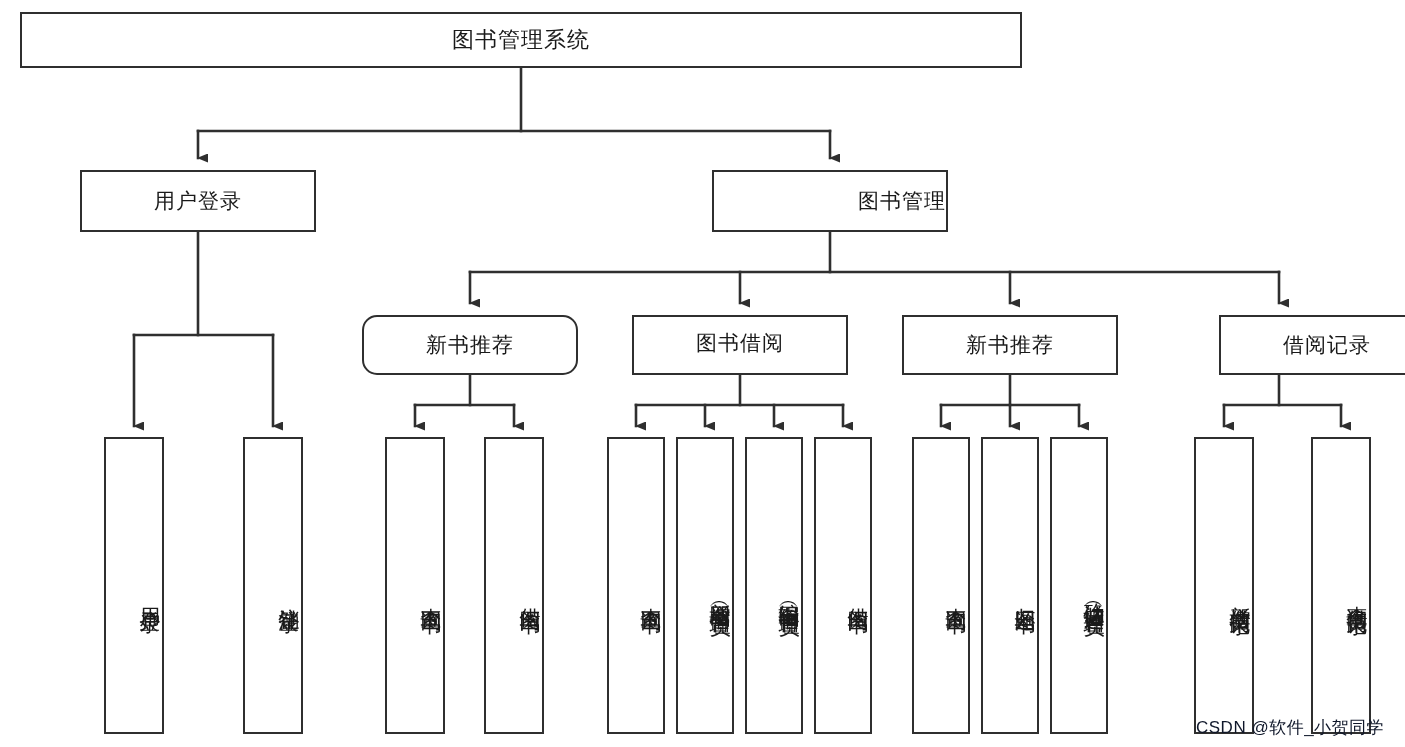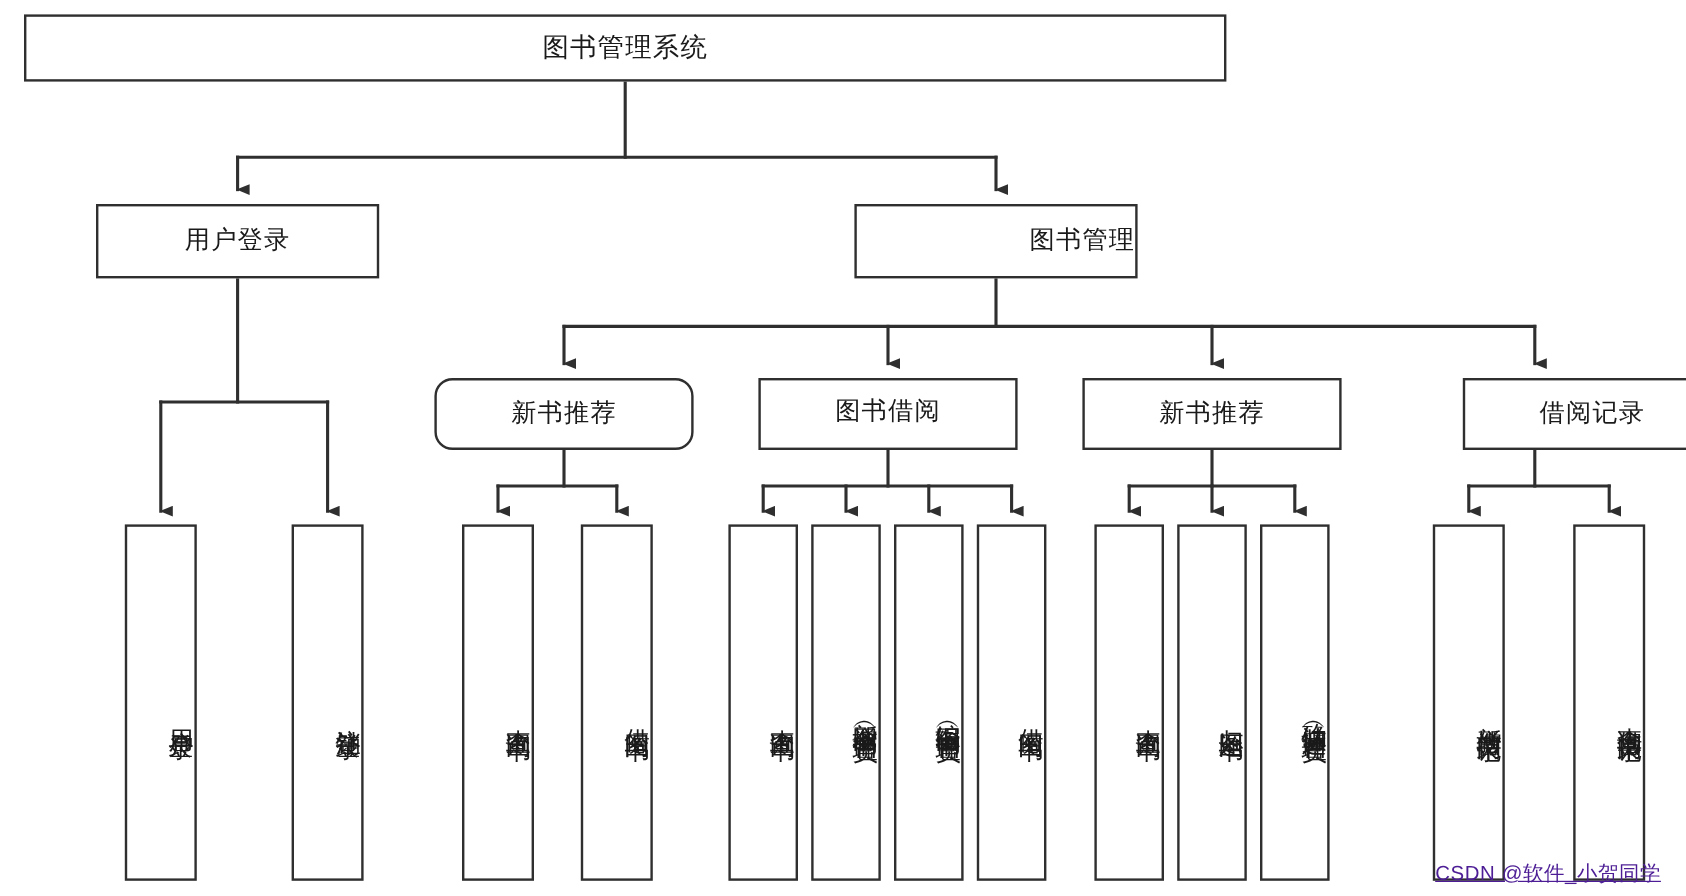--- a/index.html
+++ b/index.html
@@ -55,24 +55,23 @@
     letter-spacing: 2px;
   }
   .node.vert .vlabel {
     writing-mode: vertical-rl;
     text-orientation: upright;
     white-space: nowrap;
   }
   .watermark {
     position: absolute;
     font-size: 17px;
-    color: #4c1d95;
+    color: #0f172a;
     white-space: nowrap;
     letter-spacing: 0.5px;
-    text-decoration: underline;
   }
 </style>
 </head>
 <body>
 
 <div id="diagram-root">
 
   <svg id="edges-layer" viewBox="0 0 1405 747" width="1405" height="747" xmlns="http://www.w3.org/2000/svg">
     <defs>
       <marker id="arrowhead" markerWidth="9" markerHeight="11" refX="4.5" refY="10" orient="auto" markerUnits="userSpaceOnUse">

